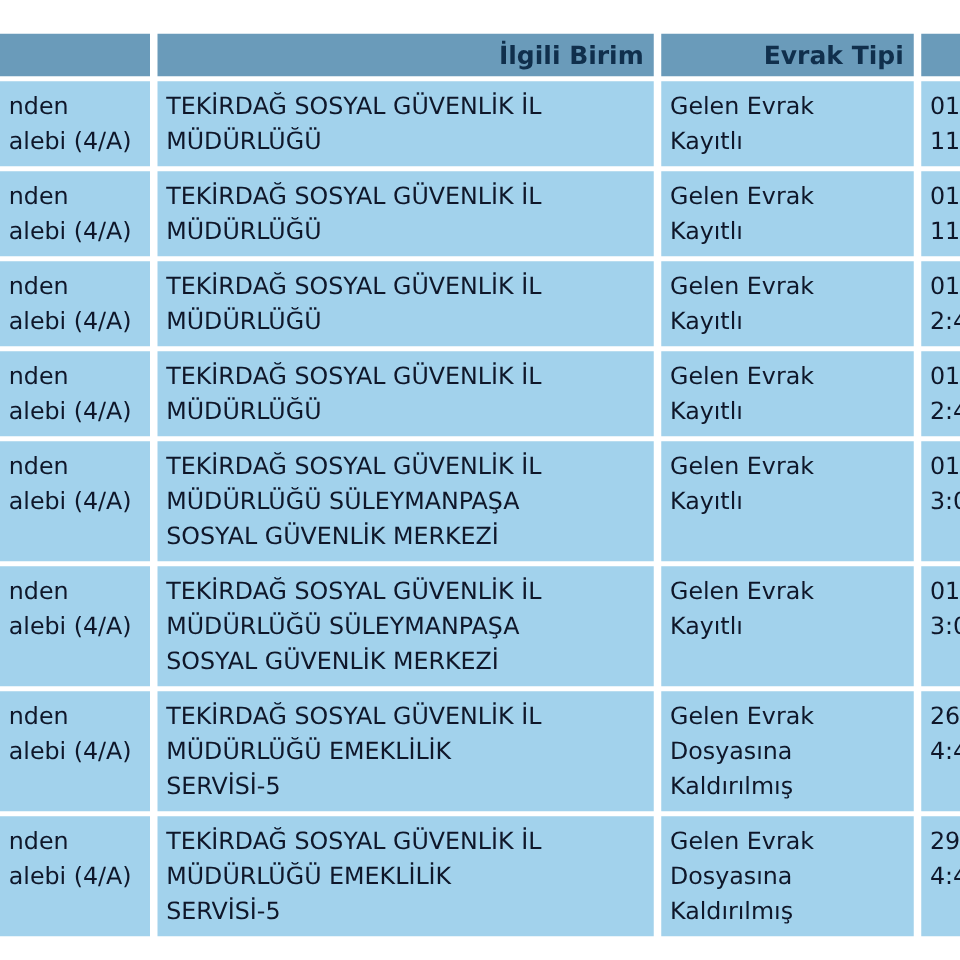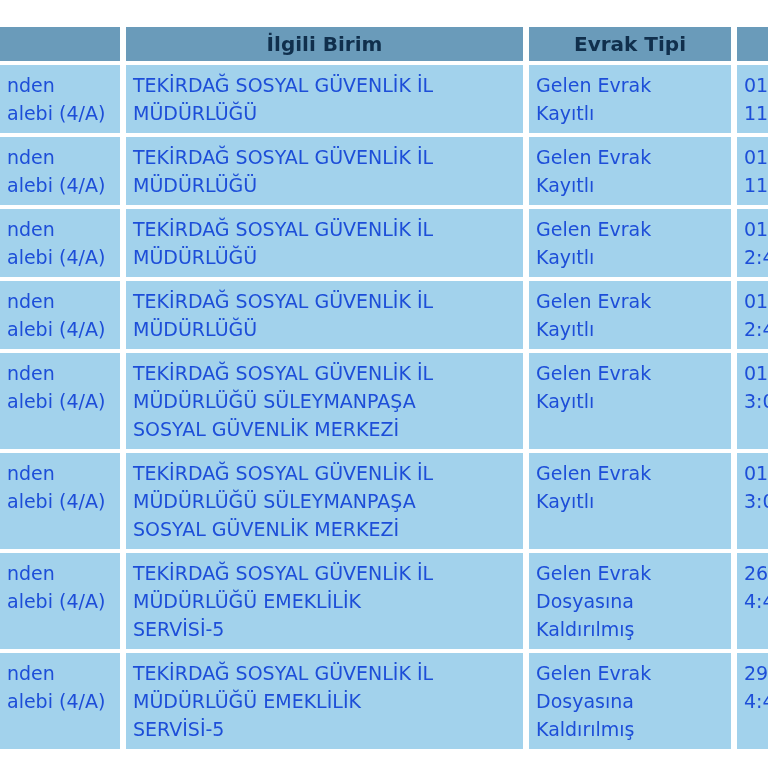--- a/index.html
+++ b/index.html
@@ -6,25 +6,25 @@
   #screen{
     position:relative;width:768px;height:768px;overflow:hidden;background:#ffffff;
     font-family:"DejaVu Sans","Liberation Sans",sans-serif;
   }
   table.grid{
     border-collapse:separate;border-spacing:6px 4px;table-layout:fixed;
     width:869px;margin:23px 0 0 -6px;
   }
   table.grid th{
     background:#6a9bba;color:#102f4c;font-size:20px;font-weight:bold;
-    text-align:center;vertical-align:middle;padding:3px 8px;line-height:28px;
+    text-align:right;vertical-align:middle;padding:3px 8px;line-height:28px;
     white-space:nowrap;overflow:hidden;
   }
   table.grid td{
-    background:#a2d2ec;color:#1d4ed8;font-size:19px;font-weight:400;
+    background:#a2d2ec;color:#0f172a;font-size:19px;font-weight:400;
     vertical-align:top;padding:6px 7px;line-height:28px;overflow:hidden;
   }
   table.grid td .ln{white-space:nowrap;}
   td.c1{padding-left:2px;padding-right:2px;}
   td.c4{padding-left:8px;}
 </style>
 </head>
 <body>
 
 <div id="screen">

